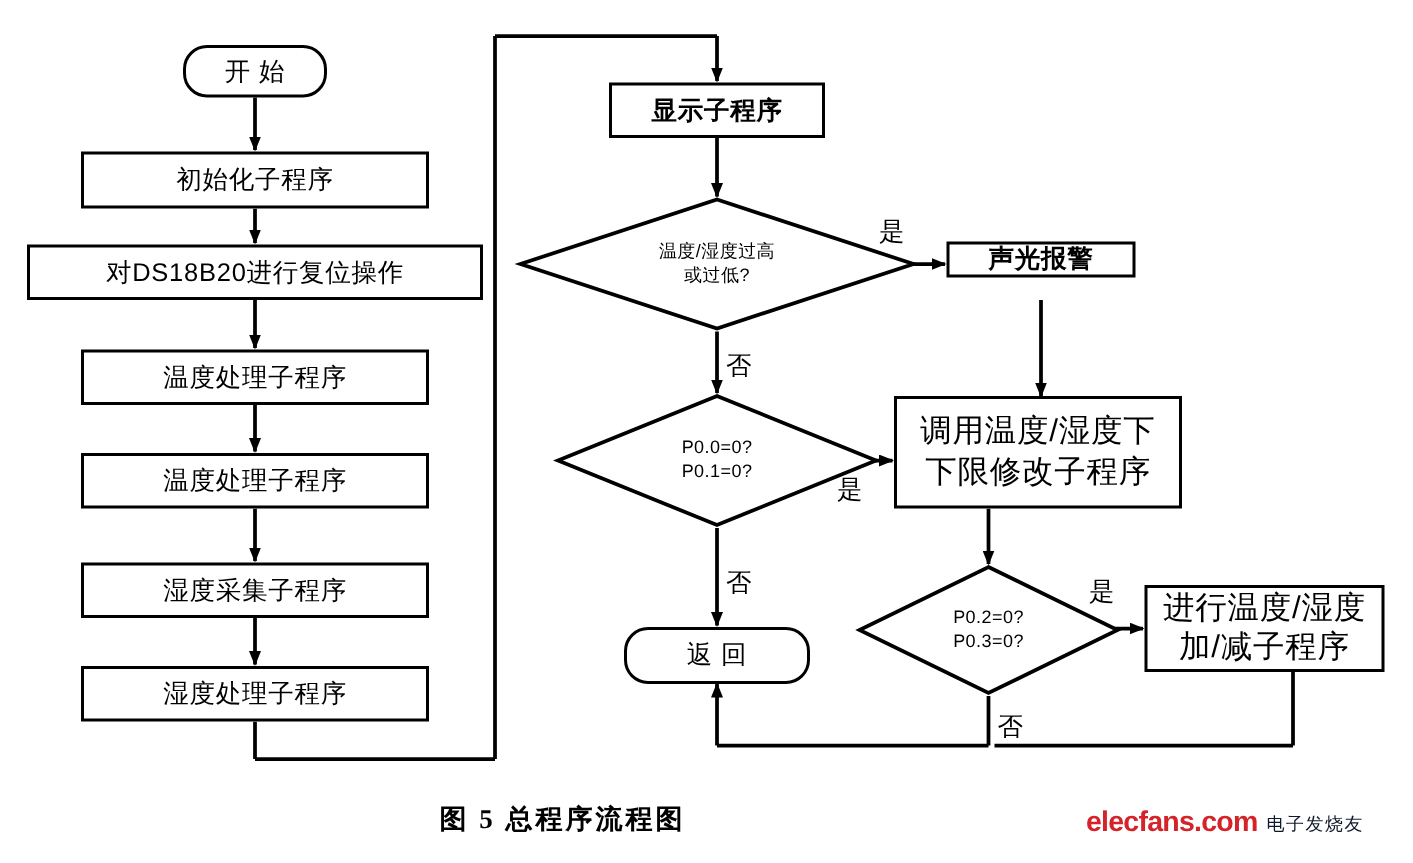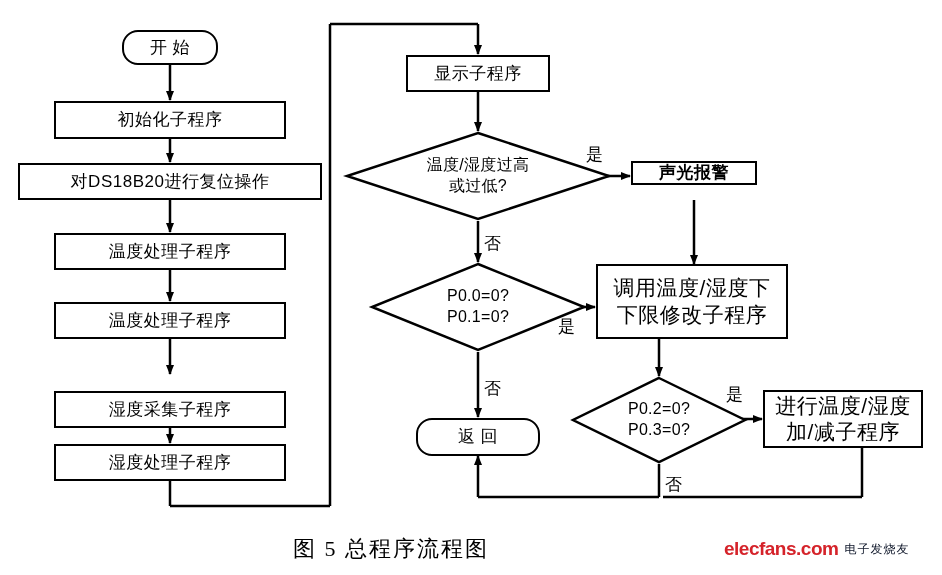--- a/index.html
+++ b/index.html
@@ -50,42 +50,42 @@
     position: absolute;
     left: 0;
     top: 0;
     width: 100%;
     height: 100%;
     display: flex;
     flex-direction: column;
     align-items: center;
     justify-content: center;
     text-align: center;
-    font-size: 16px;
+    font-size: 12px;
     line-height: 1.3;
     color: #000;
     letter-spacing: 0.3px;
   }
   .edge-label {
     position: absolute;
     font-size: 17px;
     color: #000;
     white-space: nowrap;
   }
   #lines {
     position: absolute;
     left: 0;
     top: 0;
     width: 942px;
     height: 575px;
   }
   .caption {
     position: absolute;
-    font-size: 22px;
-    font-weight: normal;
+    font-size: 18px;
+    font-weight: bold;
     color: #000;
     letter-spacing: 2px;
     white-space: nowrap;
     font-family: "Liberation Serif", serif;
   }
   .watermark {
     position: absolute;
     display: flex;
     align-items: center;
     white-space: nowrap;
@@ -168,29 +168,29 @@
   </div>
 
   <div class="node" style="left:54px; top:233px; width:232px; height:37px;">
     <span>温度处理子程序</span>
   </div>
 
   <div class="node" style="left:54px; top:302px; width:232px; height:37px;">
     <span>温度处理子程序</span>
   </div>
 
-  <div class="node" style="left:54px; top:375px; width:232px; height:37px;margin-top:16px;">
+  <div class="node" style="left:54px; top:375px; width:232px; height:37px;">
     <span>湿度采集子程序</span>
   </div>
 
   <div class="node" style="left:54px; top:444px; width:232px; height:37px;">
     <span>湿度处理子程序</span>
   </div>
 
-  <div class="node" style="left:406px; top:55px; width:144px; height:37px;">
+  <div class="node" style="left:406px; top:55px; width:144px; height:37px;font-weight:bold;">
     <span>显示子程序</span>
   </div>
 
   <div class="diamond-wrap" style="left:345px; top:131px; width:266px; height:90px;">
     <svg width="266" height="90" viewBox="0 0 266 90">
       <polygon points="133,2 264,45 133,88 2,45" fill="#fff" stroke="#000" stroke-width="2.5"></polygon>
     </svg>
     <div class="diamond-label">
       <span>温度/湿度过高</span>
       <span>或过低?</span>

